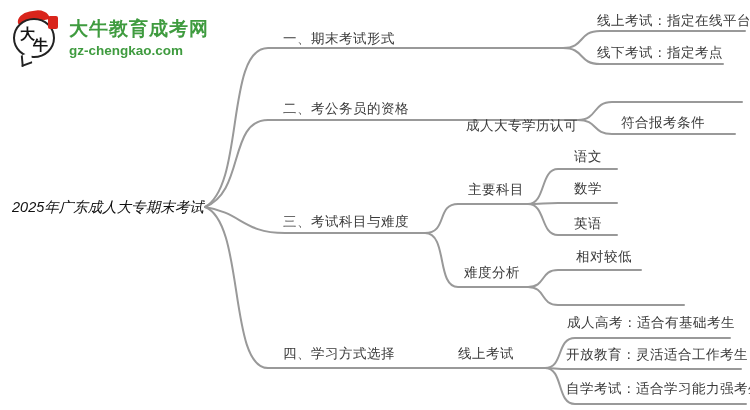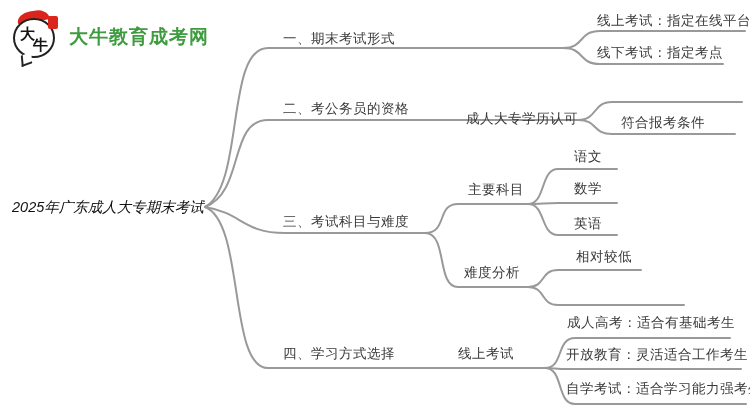--- a/index.html
+++ b/index.html
@@ -75,31 +75,32 @@
     <div class="logo-mark">
       <div class="logo-hat"></div>
       <div class="bubble"></div>
       <div class="bubble-tail"></div>
       <span class="bubble-char char-top">大</span>
       <span class="bubble-char char-bottom">牛</span>
       <div class="logo-seal"></div>
     </div>
     <div class="logo-text">
       <div class="logo-name">大牛教育成考网</div>
+      <div class="logo-domain">gz-chengkao.com</div>
     </div>
   </div>
 
   <div class="node root-topic" style="left:12px;top:199px">2025年广东成人大专期末考试</div>
 
   <div class="node" style="left:283px;top:31px">一、期末考试形式</div>
   <div class="node" style="left:597px;top:13px">线上考试：指定在线平台</div>
   <div class="node" style="left:597px;top:45px">线下考试：指定考点</div>
 
   <div class="node" style="left:283px;top:101px">二、考公务员的资格</div>
-  <div class="node" style="left:466px;top:111px">成人大专学历认可</div>
+  <div class="node" style="left:466px;top:118px">成人大专学历认可</div>
   <div class="node" style="left:283px;top:214px">三、考试科目与难度</div>
 
   <div class="node" style="left:621px;top:115px">符合报考条件</div>
   <div class="node" style="left:468px;top:182px">主要科目</div>
   <div class="node" style="left:574px;top:149px">语文</div>
   <div class="node" style="left:574px;top:181px">数学</div>
   <div class="node" style="left:574px;top:216px">英语</div>
   <div class="node" style="left:464px;top:265px">难度分析</div>
   <div class="node" style="left:576px;top:249px">相对较低</div>
 

